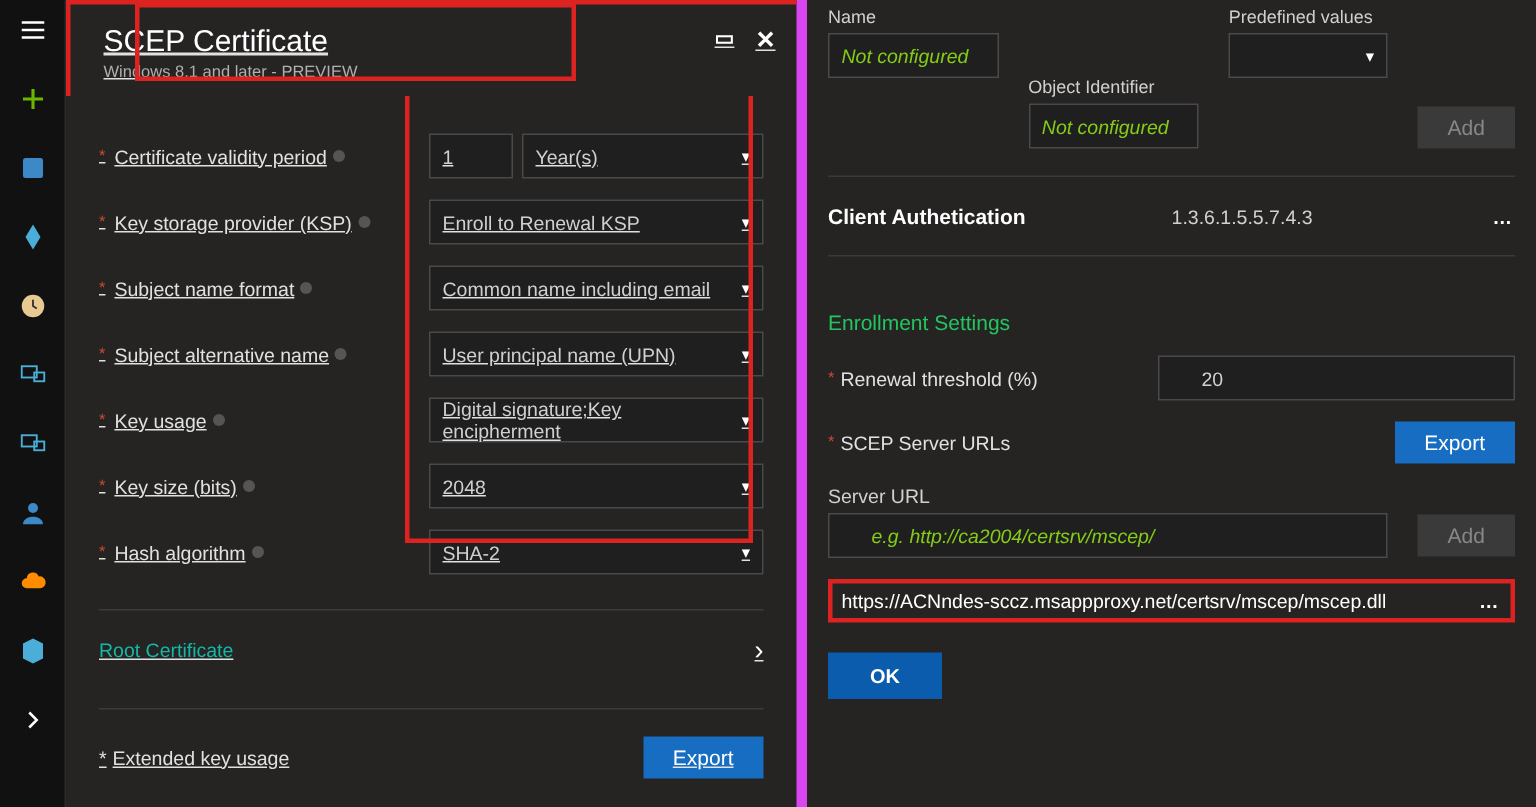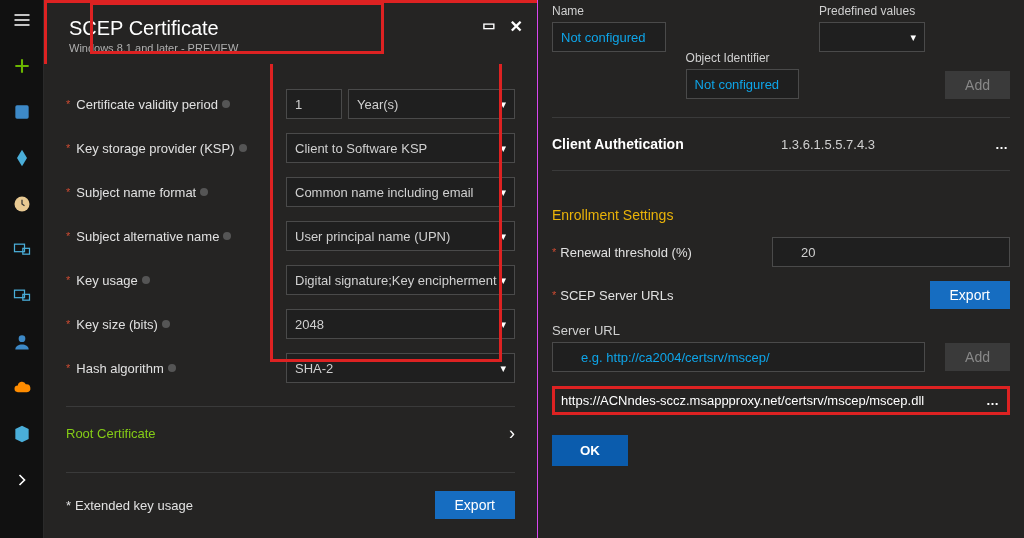--- a/index.html
+++ b/index.html
@@ -6,63 +6,63 @@
     html, body { width: 1024px; height: 538px; background: #1b1a19; color: #e1e1e1; font-family: "Segoe UI", Arial, sans-serif; font-size: 13px; overflow: hidden; }
     .shell { display: flex; height: 100%; }
     .rail { width: 44px; background: #111; border-right: 1px solid #2a2a2a; display: flex; flex-direction: column; align-items: center; padding-top: 8px; gap: 22px; }
     .rail .ic { width: 24px; height: 24px; display: flex; align-items: center; justify-content: center; color: #fff; }
     .rail .ic svg { width: 20px; height: 20px; }
     .add-ic svg path { stroke: #6bb700; }
     .circ-ic svg circle.filled { fill: #e8c992; }
     .user-ic svg { fill: #3d89c7; }
     .cloud-ic svg { fill: #ff8c00; }
     .cube-ic svg { fill: #4aaed9; }
-    .panel { width: 494px; background: #252423; display: flex; flex-direction: column; border-right: 1px solid #d946ef; position: relative; }
+    .panel { width: 494px; background: #252423; display: flex; flex-direction: column; border-right: 7px solid #d946ef; position: relative; text-decoration: underline; }
     .hdr { padding: 14px 14px 10px 22px; border: 3px solid #d22; border-bottom: none; border-right: none; display: flex; align-items: flex-start; justify-content: space-between; }
     .hdr-l .title { color: #fff; font-size: 20px; font-weight: 300; }
     .hdr-l .sub { color: #b0b0b0; font-size: 11px; margin-top: 2px; }
     .hdr-r { display: flex; gap: 14px; color: #fff; font-size: 14px; font-weight: 600; }
     .close-x { font-size: 16px; }
     .form { padding: 18px 22px 10px 22px; flex: 1; overflow: auto; }
     .rows-box { position: relative; }
     .hl-box { position: absolute; border: 3px solid #d22; pointer-events: none; }
     .hl-titlebox { top: 0; left: 46px; width: 432px; height: 52px; }
     .row { display: flex; align-items: center; min-height: 44px; gap: 10px; }
     .row .lbl { width: 210px; display: flex; align-items: center; gap: 4px; color: #e1e1e1; font-size: 13px; }
     .row .lbl .req { color: #cc4a31; font-size: 11px; margin-right: 2px; }
     .row .info { width: 8px; height: 8px; border-radius: 50%; background: #555; display: inline-block; }
     .row .ctrls { flex: 1; display: flex; gap: 6px; }
     .sel, .txt { background: #1f1f1f; border: 1px solid #4a4a4a; color: #d0d0d0; height: 30px; padding: 0 8px; font-size: 13px; width: 100%; display: flex; align-items: center; justify-content: space-between; }
     .sel .chev { color: #fff; font-size: 11px; }
     .num-small { width: 56px; }
     .sel-mid { flex: 1; }
     .sep { border-top: 1px solid #3a3a3a; margin: 16px 0 10px; }
     .root-row { display: flex; align-items: center; justify-content: space-between; padding: 6px 0 12px; }
-    .root-row .rt-l .rt-ttl { color: #84cc16; font-size: 13px; }
+    .root-row .rt-l .rt-ttl { color: #14b8a6; font-size: 13px; }
     .root-row .rt-l .rt-sub { color: #fff; font-size: 16px; margin-top: 2px; }
     .root-row .chev-r { color: #fff; font-size: 18px; }
     .export-row { display: flex; align-items: center; justify-content: space-between; padding-top: 8px; }
     .export-row .lbl { display: flex; align-items: center; gap: 4px; }
     .btn { background: #166dc1; color: #fff; border: none; padding: 6px 20px; font-size: 14px; cursor: pointer; }
     .btn.disabled { background: #3a3a3a; color: #888; }
     
     .right { flex: 1; background: #252423; padding: 4px 14px 14px 14px; display: flex; flex-direction: column; overflow: auto; }
     .r-top { display: flex; gap: 20px; margin-bottom: 6px; }
     .r-col { display: flex; flex-direction: column; gap: 4px; }
     .r-col .r-hd { font-size: 12px; color: #d0d0d0; }
     .r-col1 { width: 120px; }
     .r-col2 { width: 120px; margin-top: 47px; }
     .r-col3 { width: 112px; }
-    .placeholder { color: #0ea5e9; }
+    .placeholder { color: #84cc16; font-style: italic; }
     .sep-r { border-top: 1px solid #3a3a3a; margin: 12px 0; }
     .ca-row { display: flex; align-items: center; justify-content: space-between; padding: 6px 0; }
     .ca-row .ca-name { font-weight: 600; color: #fff; font-size: 14px; }
     .ca-row .ca-oid { color: #d0d0d0; font-size: 13px; margin-left: auto; padding-right: 120px; }
     .dots { color: #fff; font-weight: 700; letter-spacing: 2px; }
-    .section-h { color: #eab308; font-size: 14px; display: flex; align-items: center; gap: 6px; margin: 24px 0 14px; }
+    .section-h { color: #22c55e; font-size: 14px; display: flex; align-items: center; gap: 6px; margin: 24px 0 14px; }
     .r-row { display: flex; align-items: center; justify-content: space-between; margin-bottom: 14px; gap: 10px; }
     .r-row .lbl { display: flex; align-items: center; gap: 4px; width: 210px; }
     .r-row .lbl .req { color: #cc4a31; font-size: 11px; }
     .r-row .val { flex: 1; }
     .txt.full { width: 100%; padding-left: 28px; }
     .txt.ro { color: #d0d0d0; }
     .url-block { display: flex; flex-direction: column; gap: 4px; }
     .url-block .ulbl { color: #d0d0d0; font-size: 13px; }
     .url-input-row { display: flex; gap: 20px; align-items: center; }
     .url-entry { display: flex; align-items: center; gap: 10px; margin-top: 14px; border: 3px solid #d22; padding: 4px 6px; }
@@ -171,21 +171,21 @@
       </div>
 
       <div class="row">
         <div class="lbl">
             <span class="req">*</span>
             <span>Key storage provider (KSP)</span>
             <span class="info"></span>
           </div>
         <div class="ctrls">
             <div class="sel">
-              <span>Client to Software KSP</span>
+              <span>Enroll to Renewal KSP</span>
               <span class="chev">▾</span>
             </div>
           </div>
       </div>
 
       <div class="row">
         <div class="lbl">
             <span class="req">*</span>
             <span>Subject name format</span>
             <span class="info"></span>

